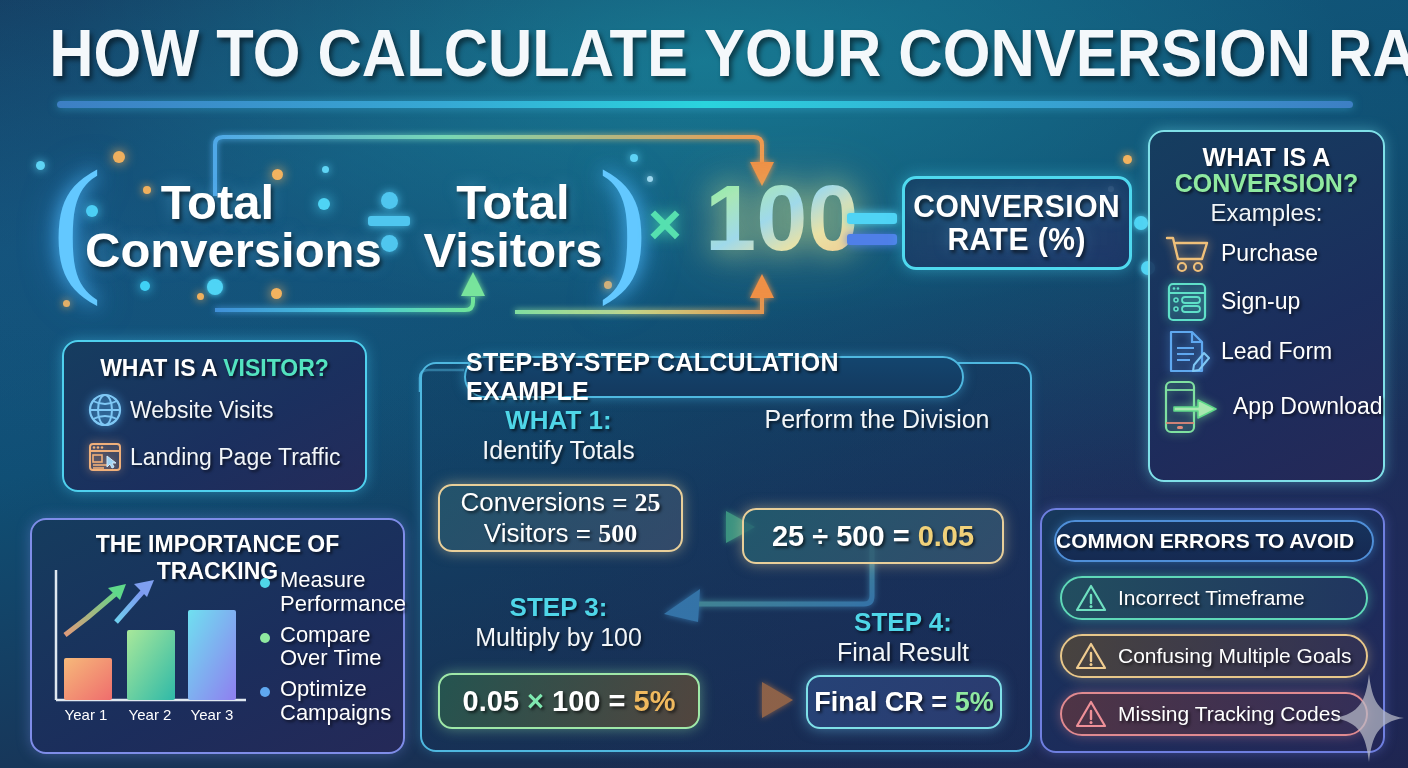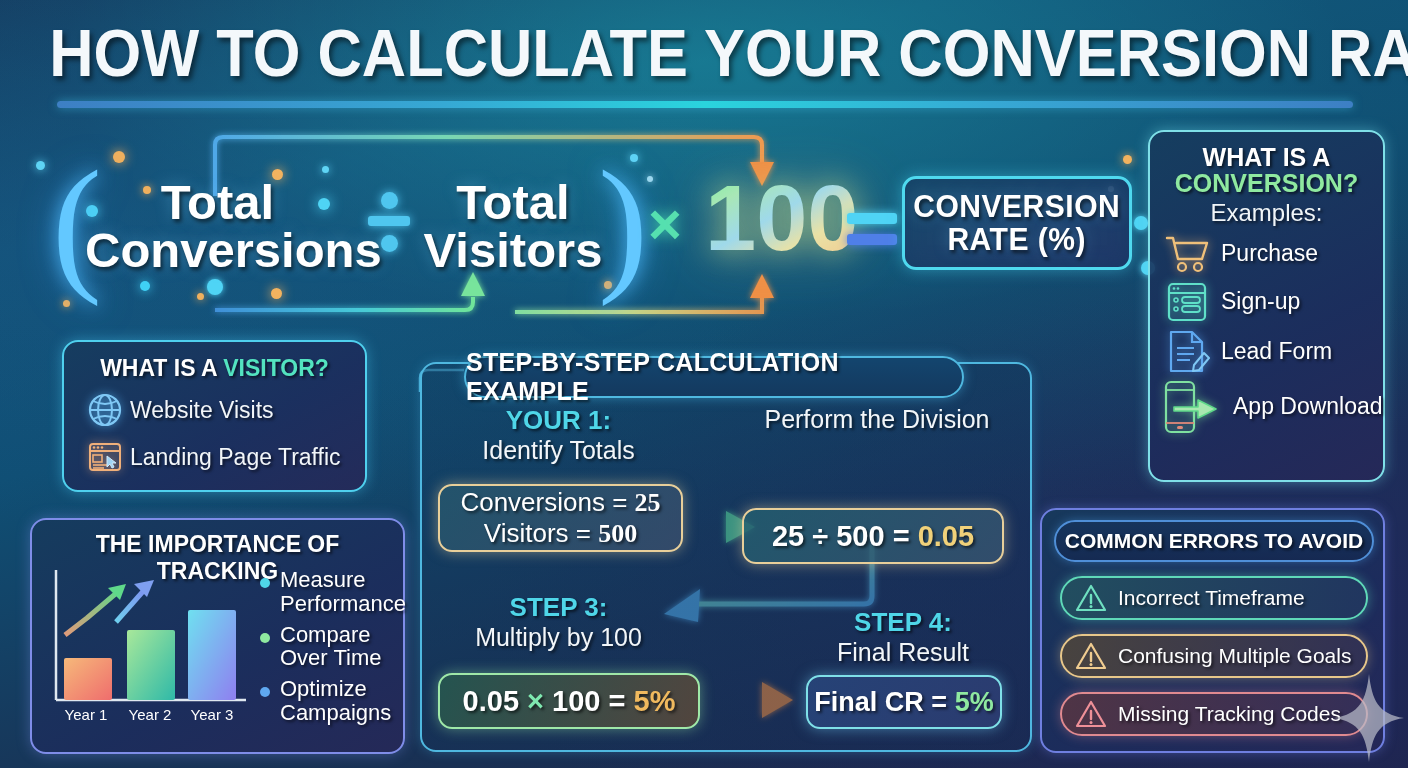--- a/index.html
+++ b/index.html
@@ -121,21 +121,21 @@
   .crow .lbl{ font-size:23px; color:#fff; line-height:1.05; text-shadow:2px 2px 3px rgba(0,0,0,.6); }
 
   
   #err-panel{
     left:1040px; top:508px; width:345px; height:245px;
     border:2.5px solid #6f7fe0;
     box-shadow:0 0 12px rgba(110,130,230,.4);
   }
   #err-badge{
     position:absolute; left:12px; top:10px; width:320px; height:42px; border-radius:21px;
-    border:2.5px solid #4f8fd8; display:flex; align-items:center; justify-content:center;
+    border:2.5px solid #4f8fd8; display:flex; align-items:center; justify-content:flex-start;
     background:linear-gradient(180deg, rgba(22,52,92,.8), rgba(20,40,80,.8));
     box-shadow:0 0 10px rgba(70,150,220,.45);
   }
   #err-badge span{ font-size:21px; font-weight:700; color:#fff;
     font-family:"Liberation Sans Narrow","Liberation Sans",sans-serif;
     text-shadow:2px 2px 3px rgba(0,0,0,.6); }
   .err-pill{
     position:absolute; left:18px; width:308px; height:44px; border-radius:22px;
     display:flex; align-items:center; gap:11px; padding-left:13px;
   }
@@ -451,21 +451,21 @@
       <span class="lbl" style="line-height:1.05;">App Download</span>
     </div>
   </div>
 
   <div class="abs" id="step-box"></div>
   <div class="abs" id="step-badge">
     <span>STEP-BY-STEP CALCULATION EXAMPLE</span>
   </div>
 
   <div class="abs step-title" style="left:436px;top:405px;width:245px;">
-    <span class="n">YOUR 1:</span>
+    <span class="n">WHAT 1:</span>
     <span class="d">Identify Totals</span>
   </div>
   <div class="step-card" style="left:438px;top:484px;width:245px;height:68px;border:2.5px solid #e8cf9a;
               background:linear-gradient(135deg,rgba(40,90,110,.75),rgba(60,80,110,.75));
               box-shadow:0 0 14px rgba(220,200,150,.5);">
     <div class="line">Conversions = <b>25</b></div>
     <div class="line">Visitors = <b>500</b></div>
   </div>
 
   <div class="abs step-title" style="left:752px;top:405px;width:250px;">

